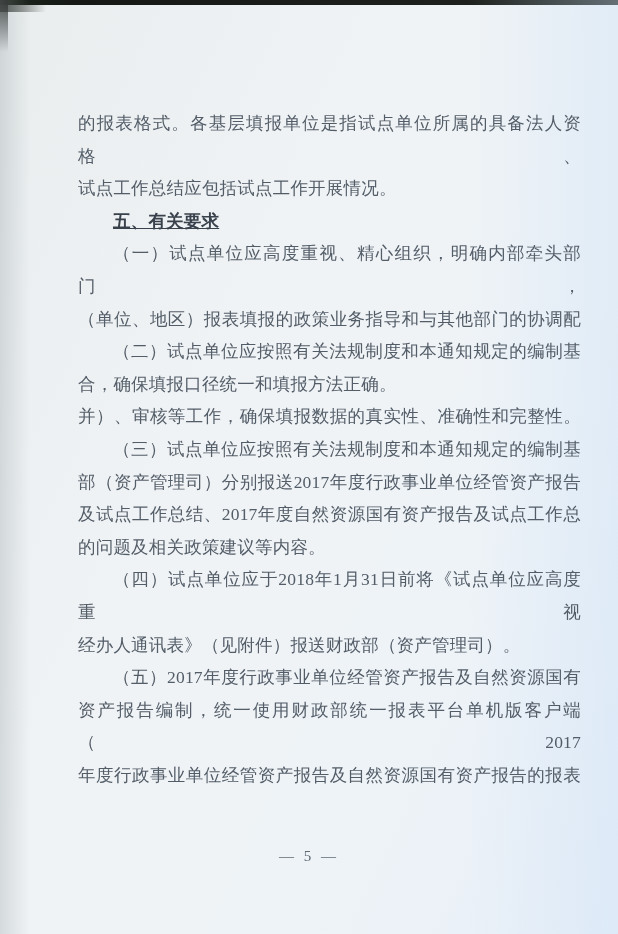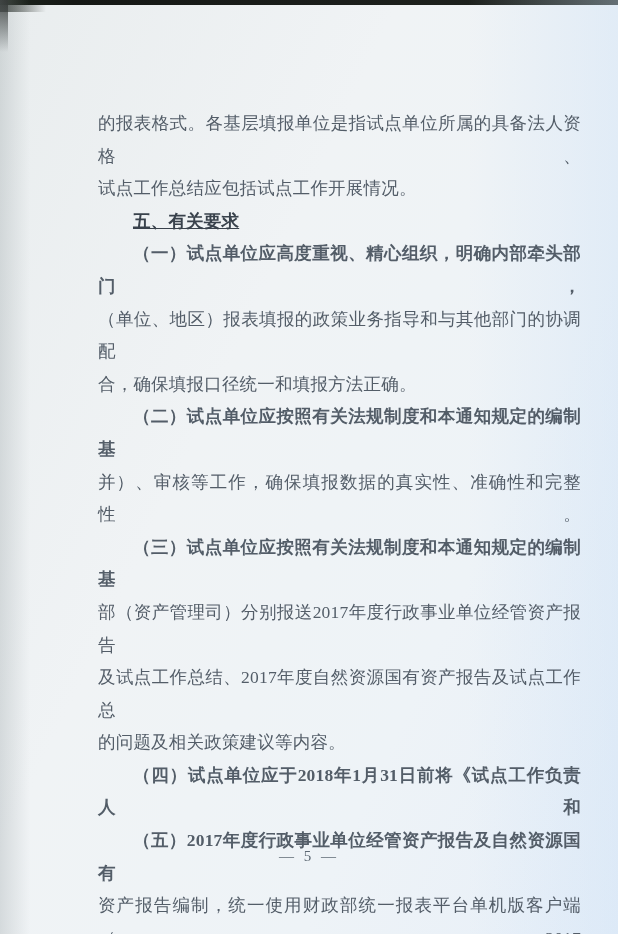--- a/index.html
+++ b/index.html
@@ -59,28 +59,26 @@
     top: 107px;
     width: 503px;
     font-size: 17.5px;
     line-height: 32.6px;
     color: var(--text-color, #535d68);
     text-align: justify;
     letter-spacing: 0.2px;
   }
   .line {
     text-align: justify;
-    margin-left: 20px;
   }
   .line.full {
     text-align-last: justify;
   }
   .line.indent {
     text-indent: 2em;
-    font-weight: bold;
   }
   .line.heading {
     font-weight: bold;
     color: var(--heading-color, #39424c);
     text-align-last: auto;
     text-decoration: underline;
   }
   .page-number {
     position: absolute;
     top: 848px;
@@ -101,27 +99,28 @@
   <div class="corner-edge"></div>
   <div class="left-shade"></div>
   <div class="right-tint"></div>
 
   <div class="doc-text">
       <div class="line full">的报表格式。各基层填报单位是指试点单位所属的具备法人资格、</div>
       <div class="line">试点工作总结应包括试点工作开展情况。</div>
       <div class="line indent heading">五、有关要求</div>
       <div class="line full indent">（一）试点单位应高度重视、精心组织，明确内部牵头部门，</div>
       <div class="line full">（单位、地区）报表填报的政策业务指导和与其他部门的协调配</div>
+      <div class="line full indent">（二）试点单位应按照有关法规制度和本通知规定的编制基</div>
       <div class="line">合，确保填报口径统一和填报方法正确。</div>
-      <div class="line full indent">（二）试点单位应按照有关法规制度和本通知规定的编制基</div>
       <div class="line full">并）、审核等工作，确保填报数据的真实性、准确性和完整性。</div>
       <div class="line full indent">（三）试点单位应按照有关法规制度和本通知规定的编制基</div>
       <div class="line full">部（资产管理司）分别报送2017年度行政事业单位经管资产报告</div>
       <div class="line full">及试点工作总结、2017年度自然资源国有资产报告及试点工作总</div>
       <div class="line">的问题及相关政策建议等内容。</div>
-      <div class="line full indent">（四）试点单位应于2018年1月31日前将《试点工作负责人和</div>
+      <div class="line full indent">（四）试点单位应于2018年1月31日前将《试点单位应高度重视</div>
+      <div class="line">经办人通讯表》（见附件）报送财政部（资产管理司）。</div>
       <div class="line full indent">（五）2017年度行政事业单位经管资产报告及自然资源国有</div>
       <div class="line full">资产报告编制，统一使用财政部统一报表平台单机版客户端（2017</div>
       <div class="line full">年度行政事业单位经管资产报告及自然资源国有资产报告的报表</div>
     </div>
 
   <div class="page-number">— 5 —</div>
 </div>
 
 </body></html>

